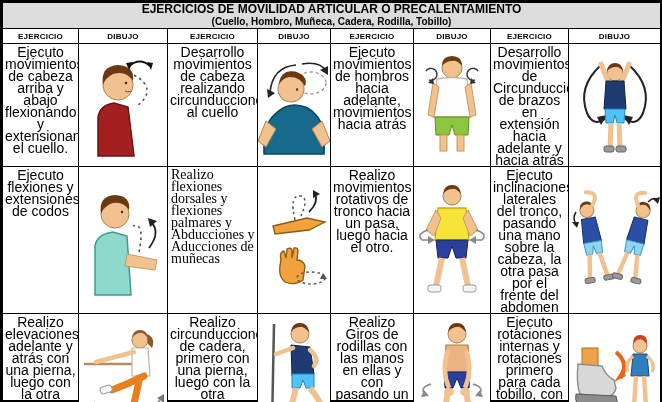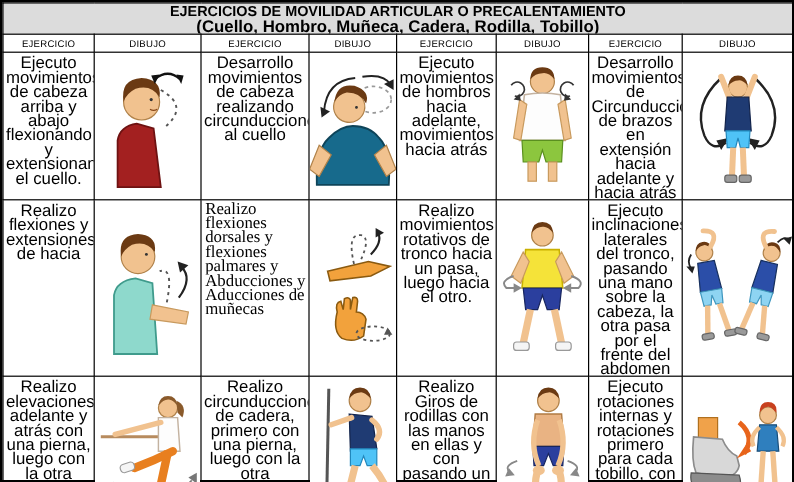--- a/index.html
+++ b/index.html
@@ -2,22 +2,22 @@
 <html><head>
 <meta charset="utf-8">
 <style>
   html,body{margin:0;padding:0;background:#fff;}
   body{width:662px;height:402px;font-family:"Liberation Sans","DejaVu Sans",sans-serif;color:#000;}
   .sheet{width:658px;height:398px;border:2px solid #000;}
   table{border-collapse:collapse;table-layout:fixed;width:658px;height:398px;}
   td,th{border:1px solid #000;padding:0;overflow:hidden;}
   .title-cell{background:#DCDCDC;text-align:center;vertical-align:middle;height:24px;}
   .title-line1{font-size:12px;font-weight:bold;line-height:13px;}
-  .title-line2{font-size:14px;font-weight:bold;line-height:12px;}
-  th.colhead{background:#fff;font-size:8px;font-weight:normal;text-align:center;height:14px;letter-spacing:.2px;}
+  .title-line2{font-size:10px;font-weight:bold;line-height:12px;}
+  th.colhead{background:#fff;font-size:8px;font-weight:bold;text-align:center;height:14px;letter-spacing:.2px;}
   td.ex{vertical-align:top;text-align:center;font-size:14px;line-height:12px;padding:2px 2px 0 2px;}
   td.ex.left{text-align:left;padding-left:3px;font-family:Liberation Serif, serif;}
   td.dr{vertical-align:middle;text-align:center;background:#fff;}
   svg{display:block;margin:0 auto;}
 </style>
 </head>
 <body>
 
 <div class="sheet">
 <table>
@@ -114,21 +114,21 @@
         <path d="M34,56 L54,56 L53,70 L46,70 L44,62 L42,70 L35,70 Z" fill="#4FC3F7" stroke="#2187BC"></path>
         <path d="M40,70 L39,94" stroke="#F1C28F" stroke-width="5"></path>
         <path d="M48,70 L49,94" stroke="#F1C28F" stroke-width="5"></path>
         <rect x="33" y="93" width="10" height="6" rx="2" fill="#9A9A9A" stroke="#666"></rect>
         <rect x="45" y="93" width="10" height="6" rx="2" fill="#9A9A9A" stroke="#666"></rect>
       </svg>
     </td>
   </tr>
 
   <tr style="height:124px">
-    <td class="ex">Realizo flexiones y extensiones de hacia</td>
+    <td class="ex">Ejecuto flexiones y extensiones de codos</td>
     <td class="dr">
       <svg width="84" height="112" viewBox="0 0 84 112">
         <path d="M14,111 L14,62 Q16,50 32,48 L46,52 L50,111 Z" fill="#8ED9CC" stroke="#3F9B8C" stroke-width="1.5"></path>
         <circle cx="34" cy="30" r="14" fill="#F1C28F" stroke="#B0824A"></circle>
         <path d="M20,30 Q17,12 34,11 Q50,12 48,26 Q41,16 29,20 Q22,24 20,30 Z" fill="#6B3A13"></path>
         <circle cx="41" cy="28" r="1.2" fill="#333"></circle>
         <polygon points="46,70 76,76 74,86 44,82" fill="#F1C28F" stroke="#C89A5E"></polygon>
         <path d="M58,68 Q64,38 52,42" fill="none" stroke="#555" stroke-width="1.6" stroke-dasharray="2.5,3.5"></path>
         <path d="M68,64 Q80,48 70,38" fill="none" stroke="#222" stroke-width="1.8"></path>
         <polygon points="67,34 76,37 69,43" fill="#222"></polygon>

